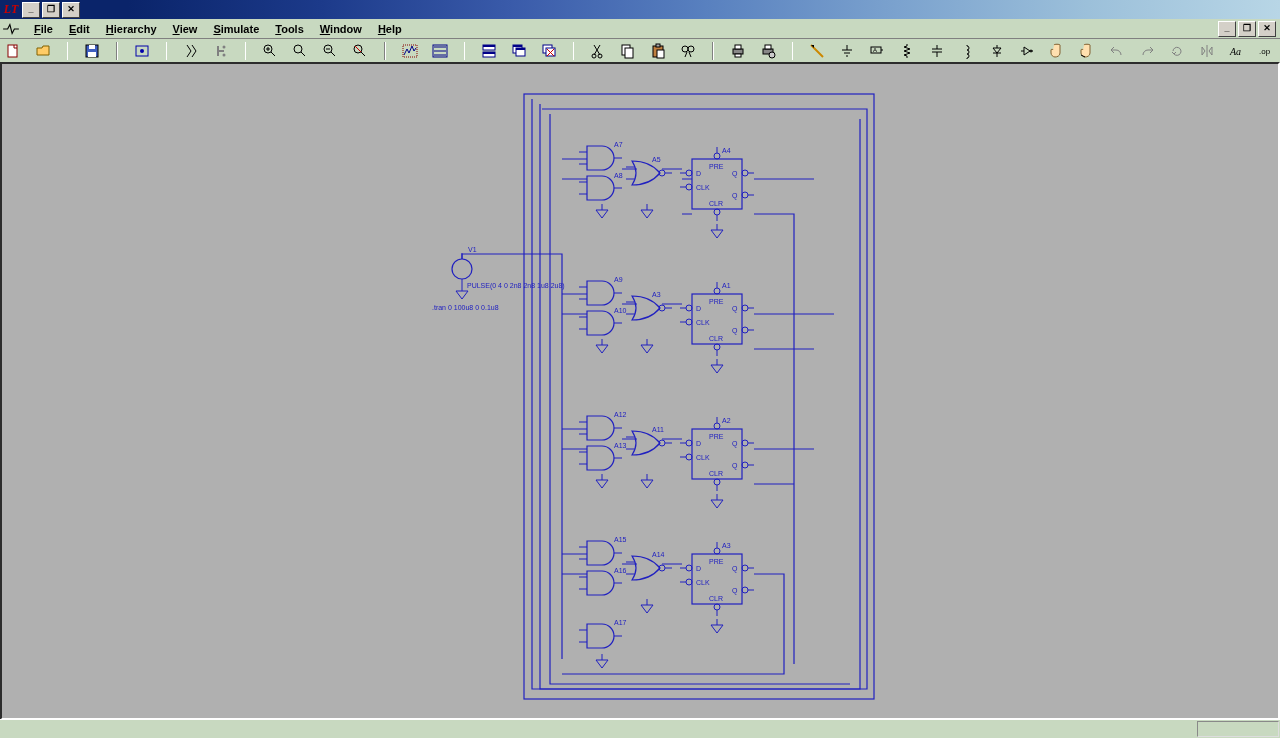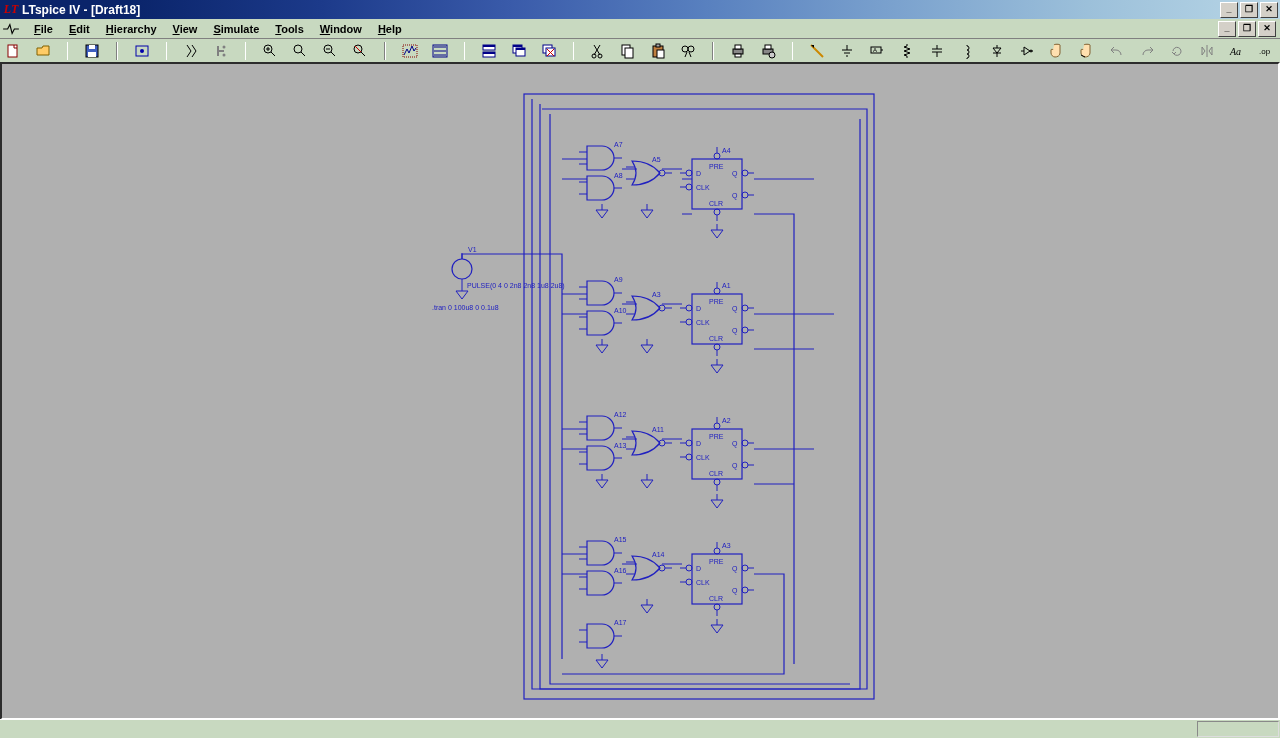--- a/index.html
+++ b/index.html
@@ -27,21 +27,20 @@
   .statusbar{position:absolute;left:0;right:0;bottom:0;height:18px;background:#c8d9c0;border-top:1px solid #fff;display:flex;}
   .status-cell{border:1px inset #ddd;height:14px;margin:1px;width:80px;margin-left:auto;}
   
   .sch-text{position:absolute;font-size:7px;color:#2020c0;white-space:nowrap;font-family:Arial;}
 </style>
 </head>
 <body>
 
 <div class="titlebar">
   <span class="logo">LT</span>
-  <span class="title">LTspice IV - [Draft18]</span>
   <div class="winbtns">
     <div class="winbtn">_</div>
     <div class="winbtn">❐</div>
     <div class="winbtn">✕</div>
   </div>
 </div>
 
 <div class="menubar">
   <span class="appicon">
     <svg viewBox="0 0 16 16">

